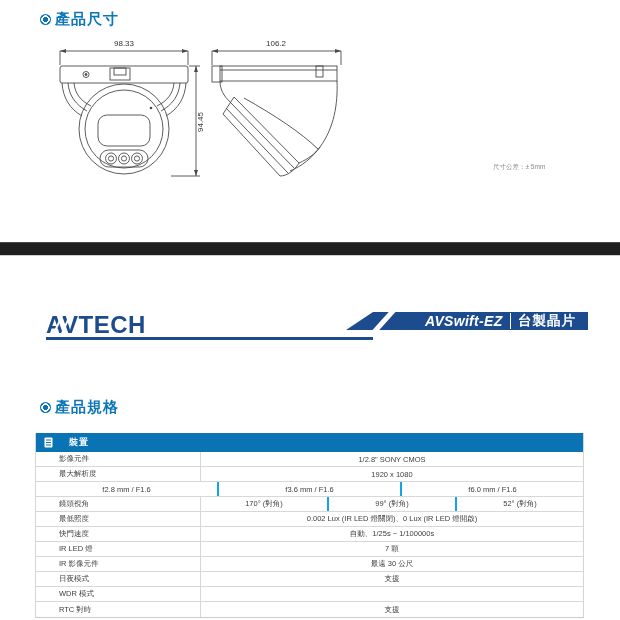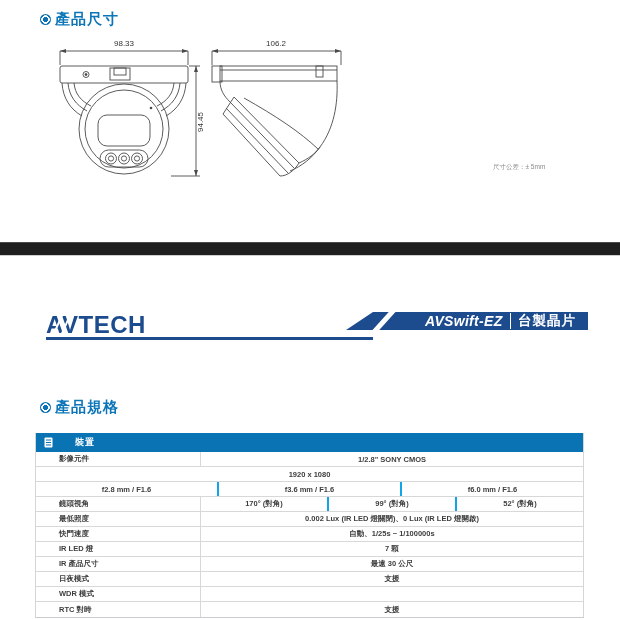--- a/index.html
+++ b/index.html
@@ -32,23 +32,23 @@
          clip-path:polygon(27px 0,100% 0,100% 100%,0 100%);
          display:flex;align-items:center;justify-content:flex-end;padding-right:12px;box-sizing:border-box;}
   .badge .slash{position:absolute;left:31px;top:-8px;width:5px;height:44px;background:#fff;transform:rotate(42deg);}
   .badge-name{color:#fff;font-size:14px;font-weight:bold;font-style:italic;letter-spacing:0.3px;}
   .badge-div{width:1.5px;height:16px;background:#fff;margin:0 7px;}
   .badge-chip{color:#fff;font-size:13.5px;font-weight:bold;letter-spacing:1px;}
 
   
   .spec-table{position:absolute;left:35px;top:433px;width:549px;background:#fff;
               border-left:1px solid #d3d6d8;border-right:1px solid #d3d6d8;border-bottom:1px solid #c9ccce;box-sizing:border-box;}
-  .t-head{height:19px;background:#0a73b4;display:flex;align-items:center;padding-left:8px;gap:22px;box-sizing:border-box;}
+  .t-head{height:19px;background:#0a73b4;display:flex;align-items:center;padding-left:8px;gap:16px;box-sizing:border-box;}
   .t-head-title{color:#fff;font-size:9px;font-weight:bold;letter-spacing:1px;}
-  .t-row{display:flex;height:15px;border-bottom:1px solid #d8d8d8;box-sizing:border-box;font-size:7.5px;color:#3d3d3d;font-weight:bold;}
+  .t-row{display:flex;height:15px;border-bottom:1px solid #d8d8d8;box-sizing:border-box;font-size:7.5px;color:#3d3d3d;}
   .t-row:last-child{border-bottom:none;}
   .t-label{width:165px;padding-left:23px;box-sizing:border-box;display:flex;align-items:center;
            border-right:1px solid #d8d8d8;}
   .t-cell{flex:1;display:flex;align-items:center;justify-content:center;border-right:2px solid #0ea5e9;text-align:center;}
   .t-cell:last-child{border-right:none;}
 </style>
 </head>
 <body>
 
 <div id="page">
@@ -148,20 +148,21 @@
         <line x1="2" y1="8" x2="7" y2="8" stroke="#0a73b4" stroke-width="1"></line>
       </svg>
       <span class="t-head-title">裝置</span>
     </div>
     <div>
         <div class="t-row">
           <div class="t-label">影像元件</div>
           <div class="t-cell">1/2.8" SONY CMOS</div>
         </div>
         <div class="t-row">
+          <div class="t-label">最大解析度</div>
           <div class="t-cell">1920 x 1080</div>
         </div>
         <div class="t-row">
           <div class="t-cell">f2.8 mm / F1.6</div>
           <div class="t-cell">f3.6 mm / F1.6</div>
           <div class="t-cell">f6.0 mm / F1.6</div>
         </div>
         <div class="t-row">
           <div class="t-label">鏡頭視角</div>
           <div class="t-cell">170° (對角)</div>
@@ -174,21 +175,21 @@
         </div>
         <div class="t-row">
           <div class="t-label">快門速度</div>
           <div class="t-cell">自動、1/25s ~ 1/100000s</div>
         </div>
         <div class="t-row">
           <div class="t-label">IR LED 燈</div>
           <div class="t-cell">7 顆</div>
         </div>
         <div class="t-row">
-          <div class="t-label">IR 產品尺寸</div>
+          <div class="t-label">IR 影像元件</div>
           <div class="t-cell">最遠 30 公尺</div>
         </div>
         <div class="t-row">
           <div class="t-label">日夜模式</div>
           <div class="t-cell">支援</div>
         </div>
         <div class="t-row">
           <div class="t-label">WDR 模式</div>
         </div>
         <div class="t-row">

